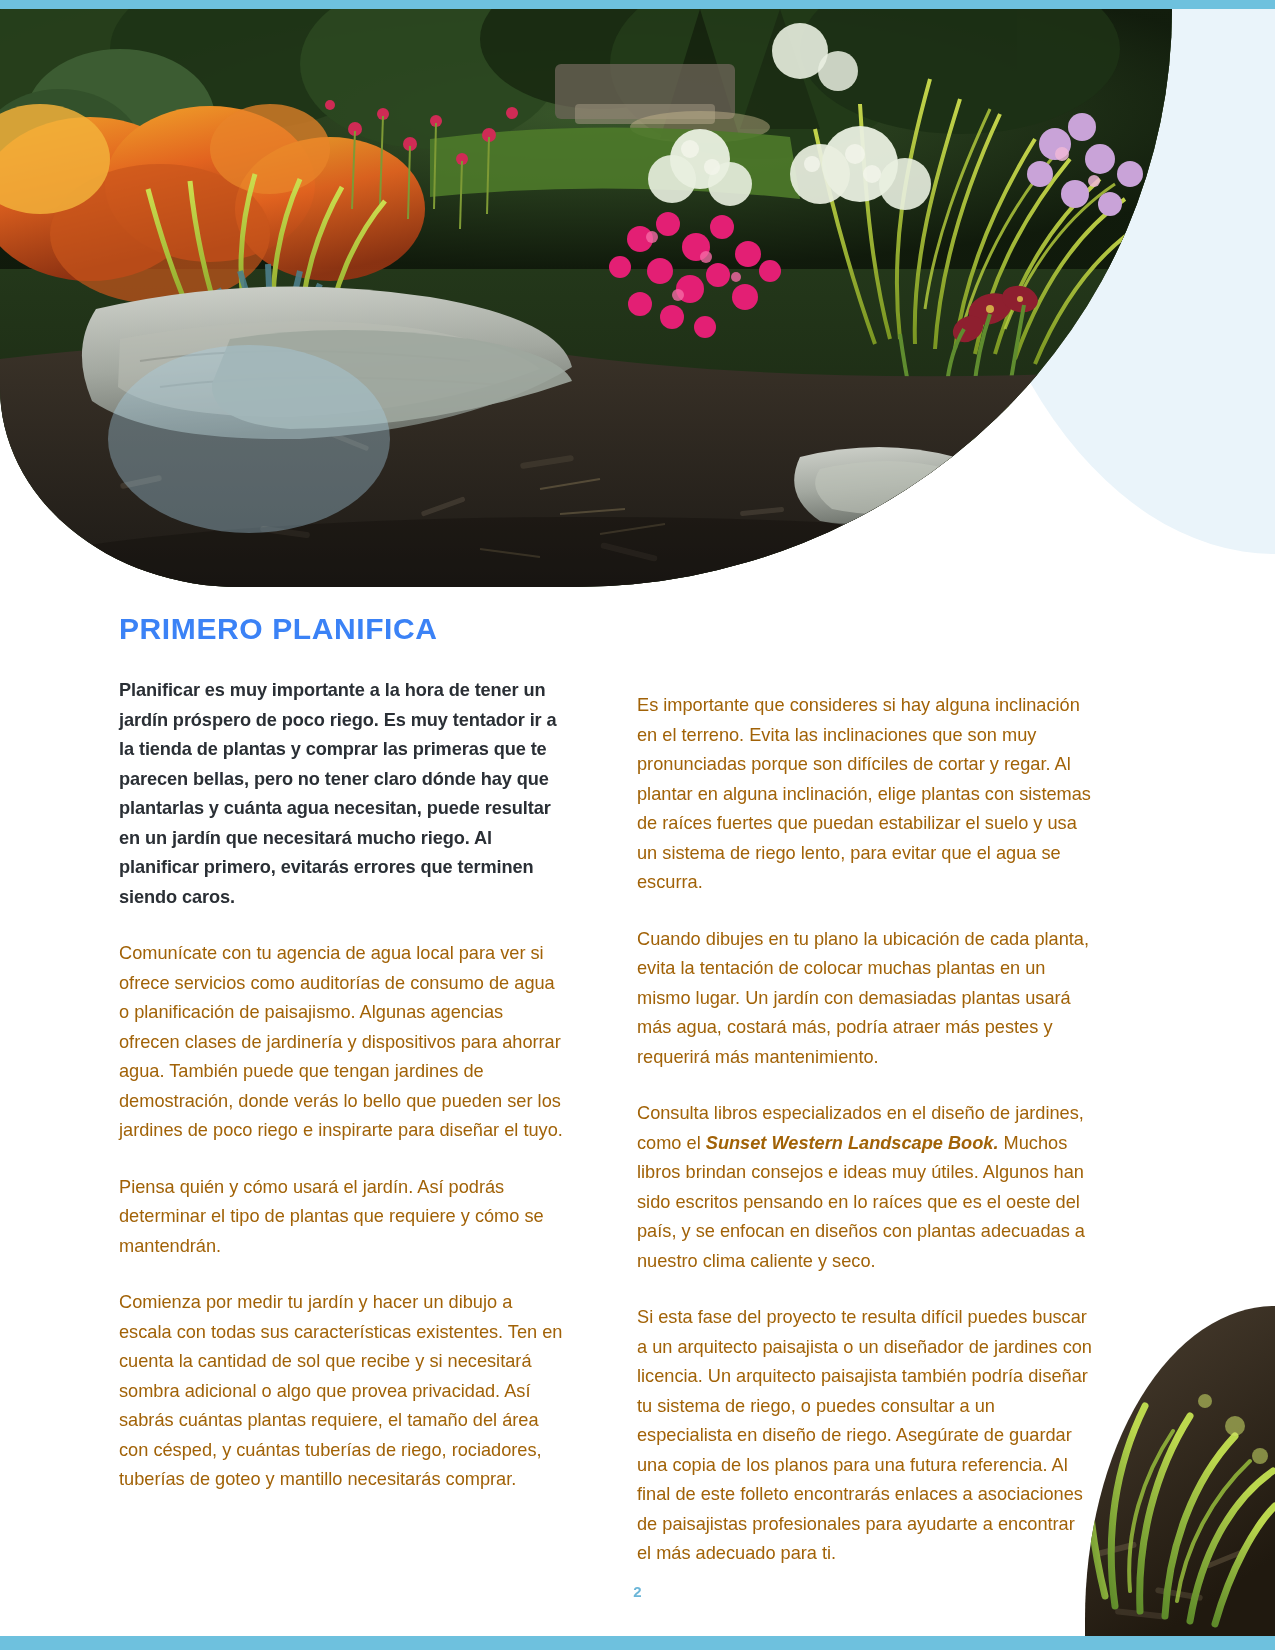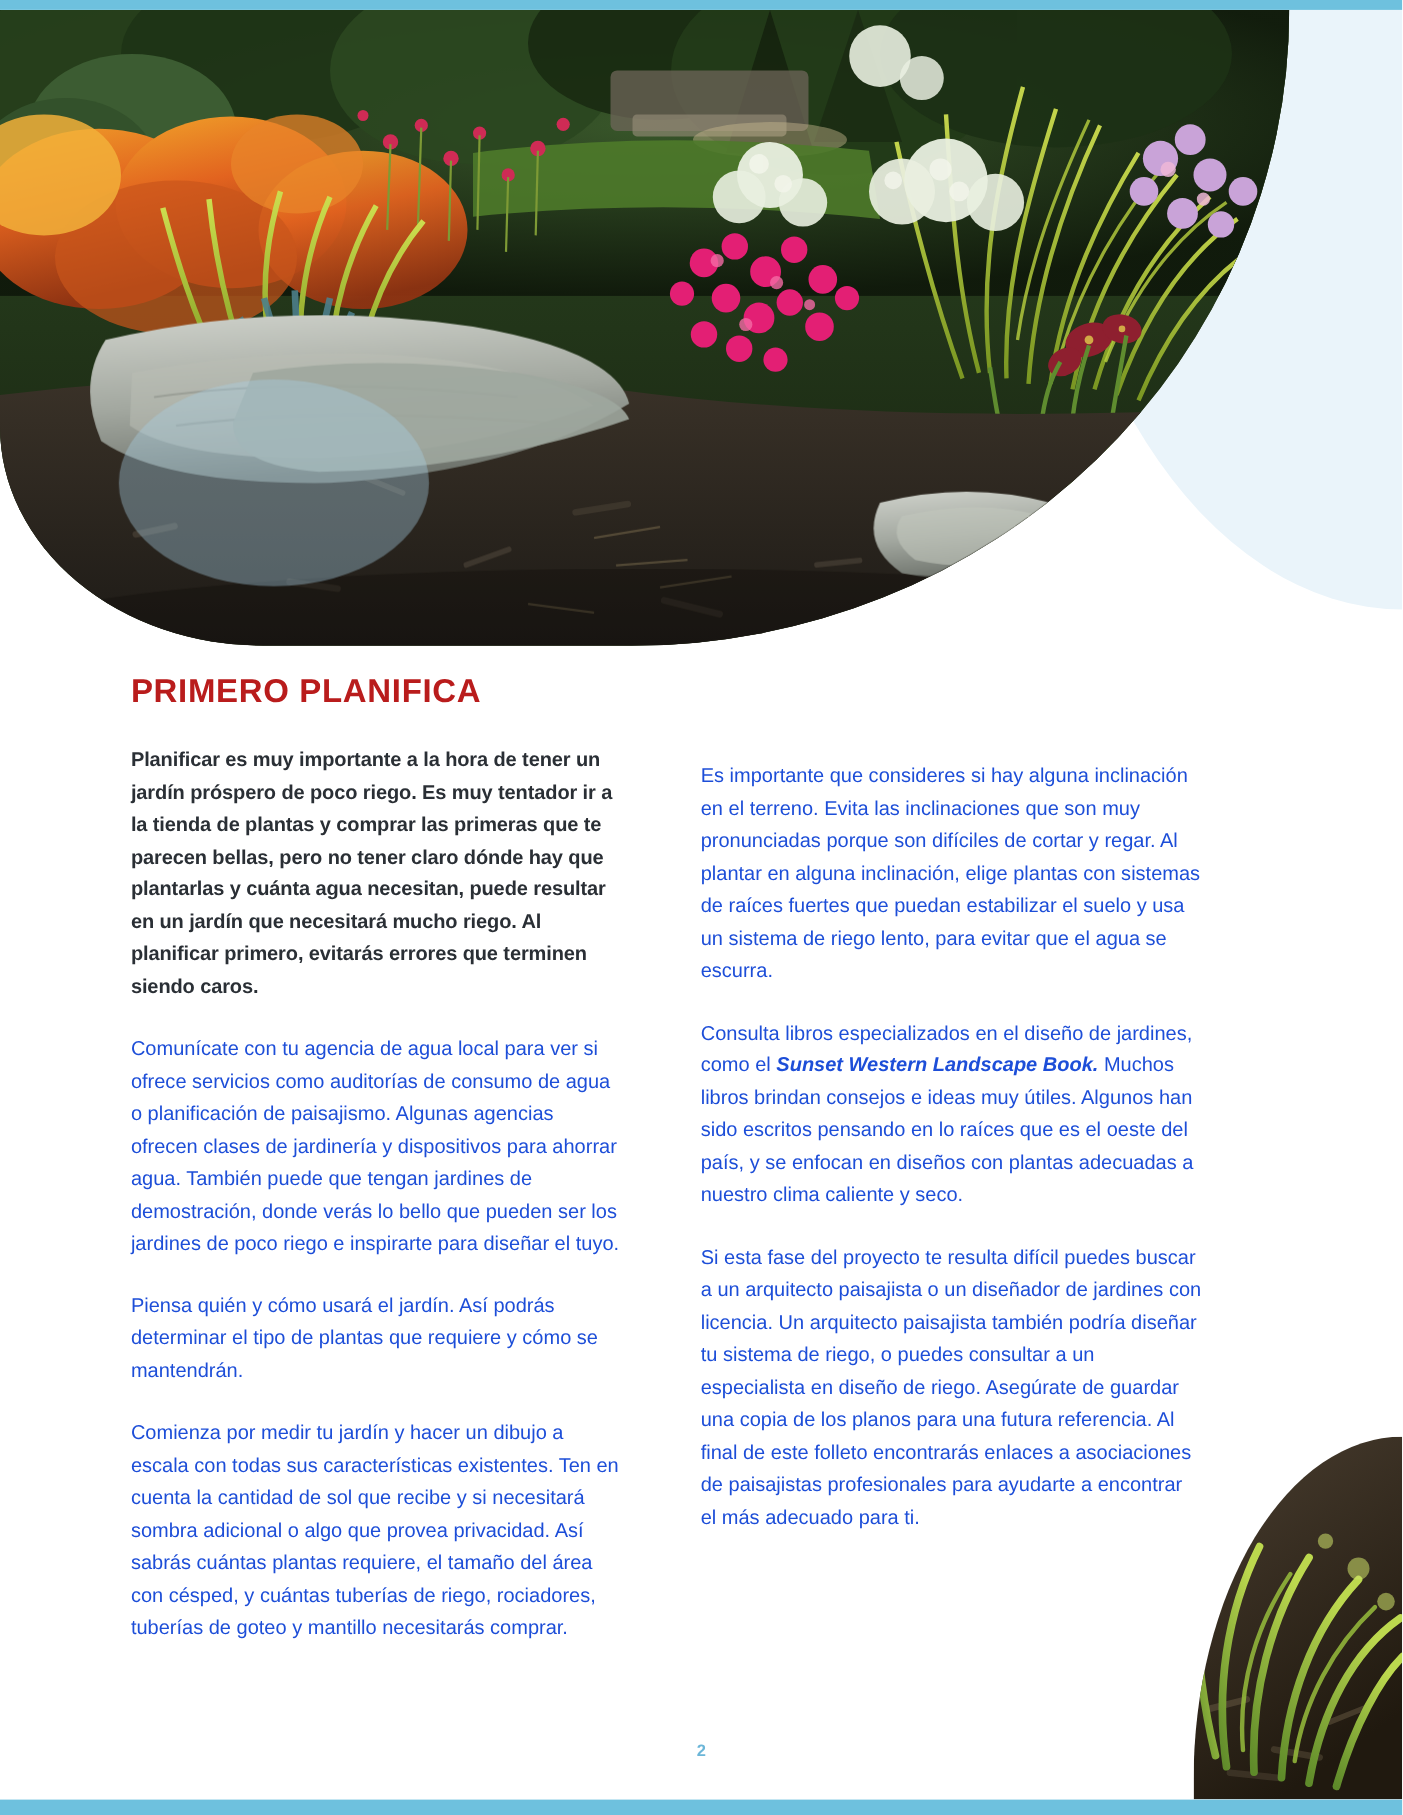--- a/index.html
+++ b/index.html
@@ -75,36 +75,36 @@
     overflow:hidden;
   }
 
   
   .content {
     position:absolute;
     top:612px; left:119px;
     width:1040px;
   }
   .section-title {
-    color:#b91c1c;
+    color:#3b82f6;
     font-size:30px;
     font-weight:bold;
     letter-spacing:0.6px;
     line-height:1.1;
     margin-bottom:31px;
   }
   .columns {
     display:flex;
     gap:74px;
   }
   .col { width:444px; }
   .col-right { width:455px; padding-top:15px; }
 
   p.body {
-    color:#1d4ed8;
+    color:#a16207;
     font-size:18.2px;
     line-height:29.5px;
     margin-bottom:27px;
   }
   p.body:last-child { margin-bottom:0; }
   p.lead {
     font-weight:bold;
     color:#2a2f35;
     letter-spacing:-0.1px;
   }
@@ -378,20 +378,21 @@
 
       <div class="col col-left">
         <p class="body lead">Planificar es muy importante a la hora de tener un jardín próspero de poco riego. Es muy tentador ir a la tienda de plantas y comprar las primeras que te parecen bellas, pero no tener claro dónde hay que plantarlas y cuánta agua necesitan, puede resultar en un jardín que necesitará mucho riego. Al planificar primero, evitarás errores que terminen siendo caros.</p>
         <p class="body">Comunícate con tu agencia de agua local para ver si ofrece servicios como auditorías de consumo de agua o planificación de paisajismo. Algunas agencias ofrecen clases de jardinería y dispositivos para ahorrar agua. También puede que tengan jardines de demostración, donde verás lo bello que pueden ser los jardines de poco riego e inspirarte para diseñar el tuyo.</p>
         <p class="body">Piensa quién y cómo usará el jardín. Así podrás determinar el tipo de plantas que requiere y cómo se mantendrán.</p>
         <p class="body">Comienza por medir tu jardín y hacer un dibujo a escala con todas sus características existentes. Ten en cuenta la cantidad de sol que recibe y si necesitará sombra adicional o algo que provea privacidad. Así sabrás cuántas plantas requiere, el tamaño del área con césped, y cuántas tuberías de riego, rociadores, tuberías de goteo y mantillo necesitarás comprar.</p>
       </div>
 
       <div class="col col-right">
         <p class="body">Es importante que consideres si hay alguna inclinación en el terreno. Evita las inclinaciones que son muy pronunciadas porque son difíciles de cortar y regar. Al plantar en alguna inclinación, elige plantas con sistemas de raíces fuertes que puedan estabilizar el suelo y usa un sistema de riego lento, para evitar que el agua se escurra.</p>
+        <p class="body">Cuando dibujes en tu plano la ubicación de cada planta, evita la tentación de colocar muchas plantas en un mismo lugar. Un jardín con demasiadas plantas usará más agua, costará más, podría atraer más pestes y requerirá más mantenimiento.</p>
         <p class="body"><span>Consulta libros especializados en el diseño de jardines, como el </span><span class="bi">Sunset Western Landscape Book.</span><span> Muchos libros brindan consejos e ideas muy útiles. Algunos han sido escritos pensando en lo raíces que es el oeste del país, y se enfocan en diseños con plantas adecuadas a nuestro clima caliente y seco.</span></p>
         <p class="body">Si esta fase del proyecto te resulta difícil puedes buscar a un arquitecto paisajista o un diseñador de jardines con licencia. Un arquitecto paisajista también podría diseñar tu sistema de riego, o puedes consultar a un especialista en diseño de riego. Asegúrate de guardar una copia de los planos para una futura referencia. Al final de este folleto encontrarás enlaces a asociaciones de paisajistas profesionales para ayudarte a encontrar el más adecuado para ti.</p>
       </div>
 
     </div>
   </div>
 
   <div class="corner-photo">
     <svg viewBox="0 0 190 330" preserveAspectRatio="none" width="190" height="330">
       <defs>

